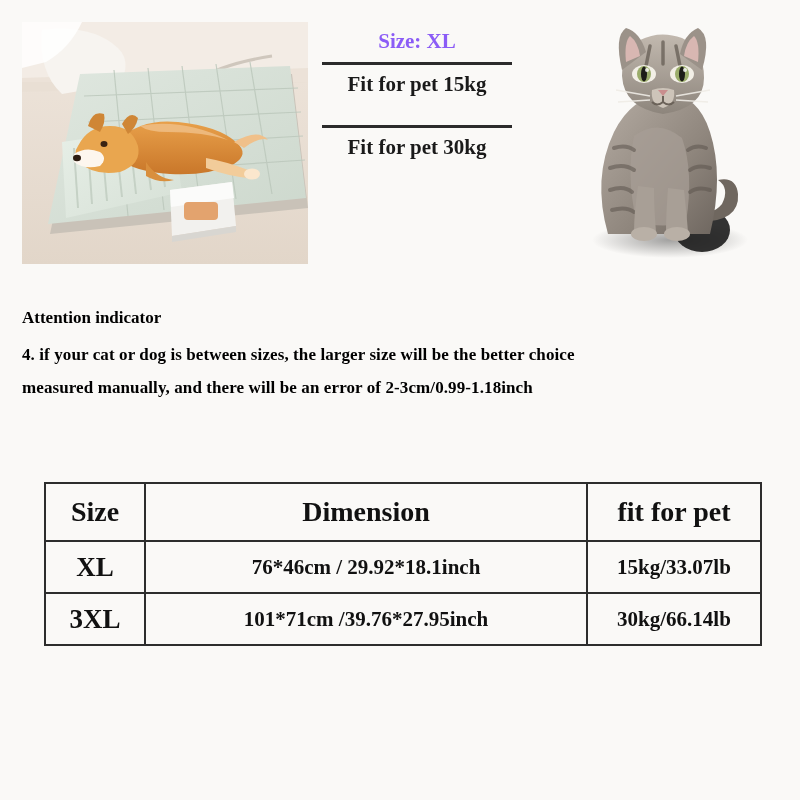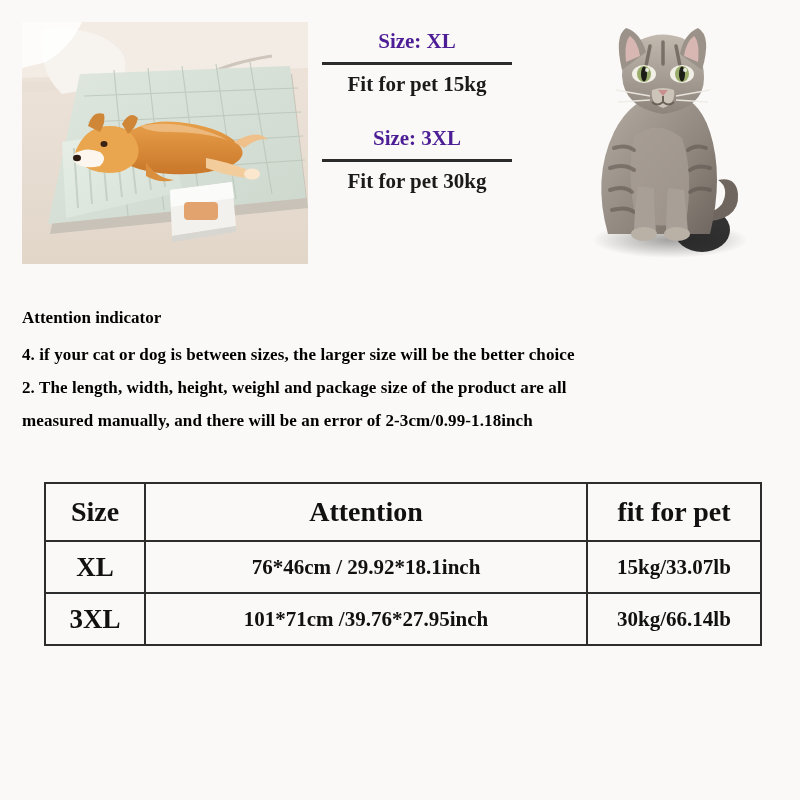--- a/index.html
+++ b/index.html
@@ -39,21 +39,21 @@
     position: absolute;
     left: 322px;
     top: 28px;
     width: 190px;
     text-align: center;
   }
   .callout-block { margin-bottom: 26px; }
   .callout-title {
     font-size: 21px;
     font-weight: bold;
-    color: #4c1d95;
+    color: #8b5cf6;
     line-height: 1.3;
     padding-bottom: 4px;
   }
   .callout-rule {
     height: 3px;
     background: #2b2b2b;
     margin: 3px 0 6px 0;
   }
   .callout-sub {
     font-size: 21px;
@@ -216,21 +216,20 @@
     </svg>
   </div>
 
   <div class="size-callouts">
     <div class="callout-block">
       <div class="callout-title">Size: XL</div>
       <div class="callout-rule"></div>
       <div class="callout-sub">Fit for pet 15kg</div>
     </div>
     <div class="callout-block">
-      <div class="callout-title">Size: 3XL</div>
       <div class="callout-rule"></div>
       <div class="callout-sub">Fit for pet 30kg</div>
     </div>
   </div>
 
   <div class="cat-photo">
     <svg width="260" height="262" viewBox="0 0 260 262">
       <defs>
         <linearGradient id="catBody" x1="0" y1="0" x2="1" y2="1">
           <stop offset="0%" stop-color="#b5aca3"></stop>
@@ -307,29 +306,28 @@
         <path d="M146 88 L180 82"></path>
         <path d="M146 92 L178 94"></path>
       </g>
     </svg>
   </div>
 </div>
 
 <div class="attention">
   <div class="attention-title">Attention indicator</div>
   <div class="attention-line">4. if your cat or dog is between sizes, the larger size will be the better choice</div>
-  <div class="attention-line">2. The length, width, height, weighl and package size of the product are all</div>
   <div class="attention-line">measured manually, and there will be an error of 2-3cm/0.99-1.18inch</div>
 </div>
 
 <table class="spec-table">
   <thead>
     <tr>
       <th class="col-size">Size</th>
-      <th class="col-dim">Attention</th>
+      <th class="col-dim">Dimension</th>
       <th class="col-fit">fit for pet</th>
     </tr>
   </thead>
   <tbody>
     <tr>
       <td class="cell-size">XL</td>
       <td class="cell-dim">76*46cm / 29.92*18.1inch</td>
       <td class="cell-fit">15kg/33.07lb</td>
     </tr>
     <tr>

